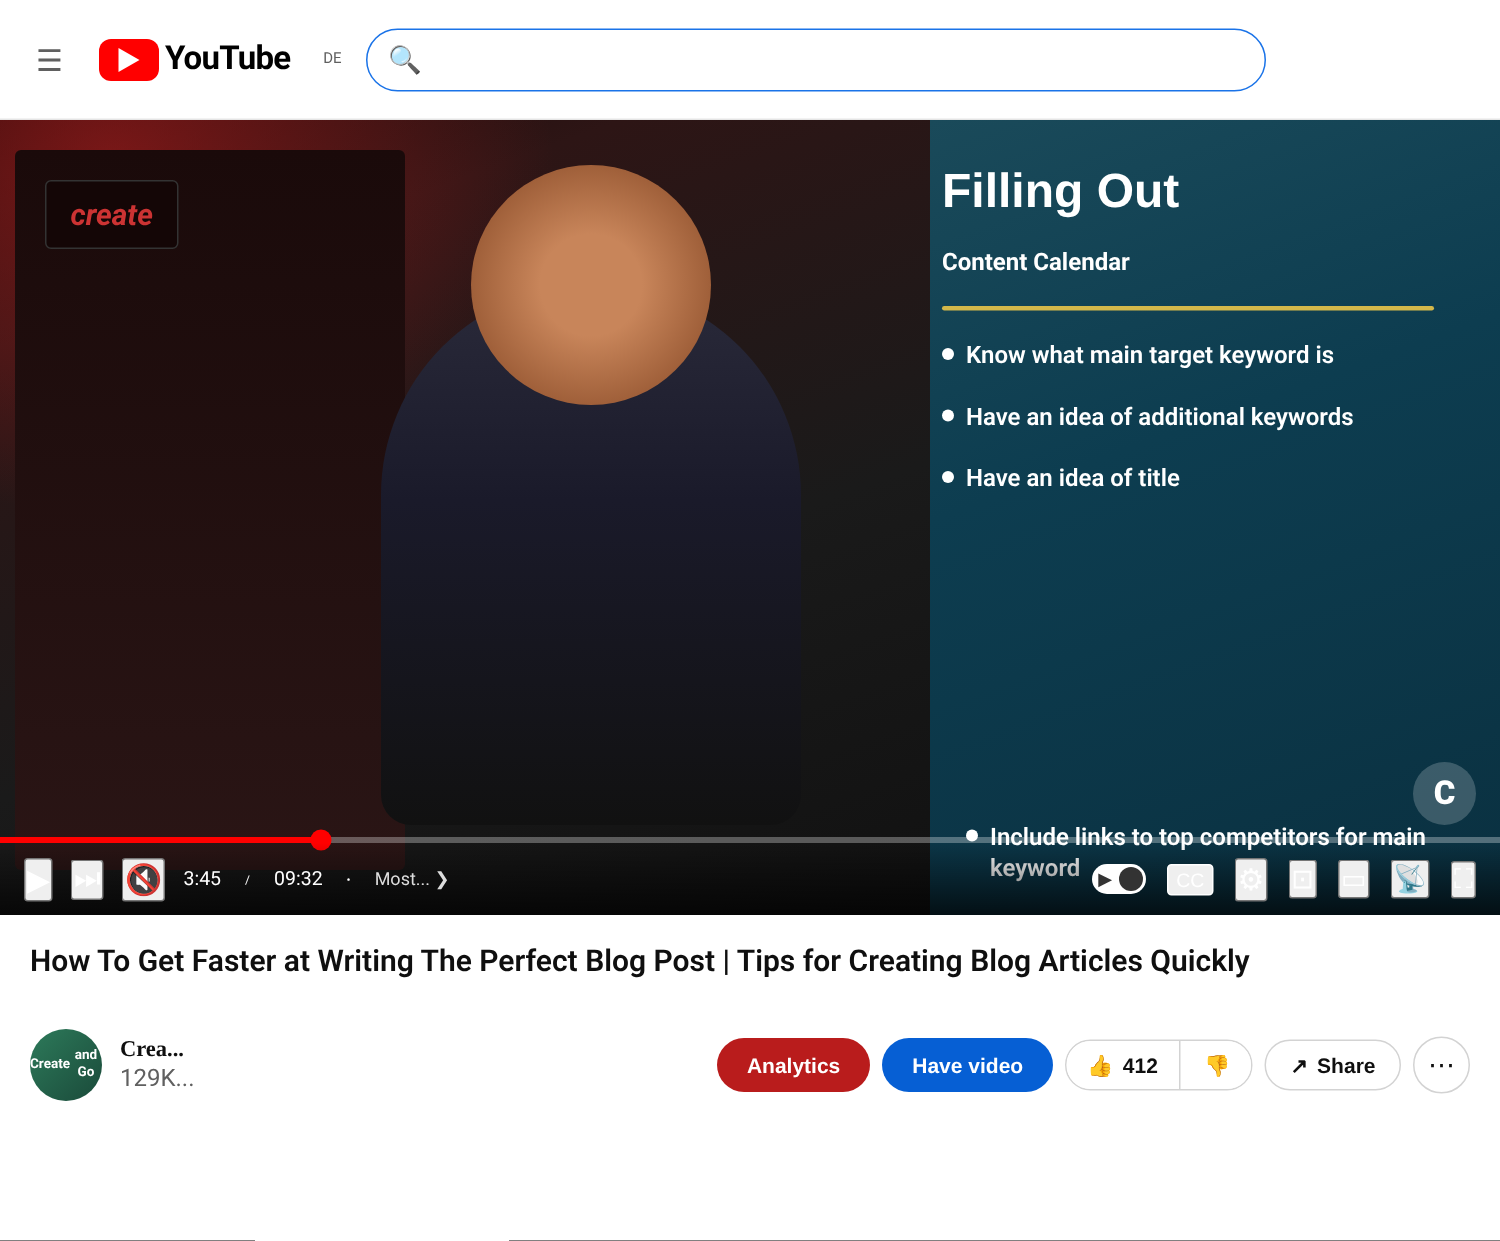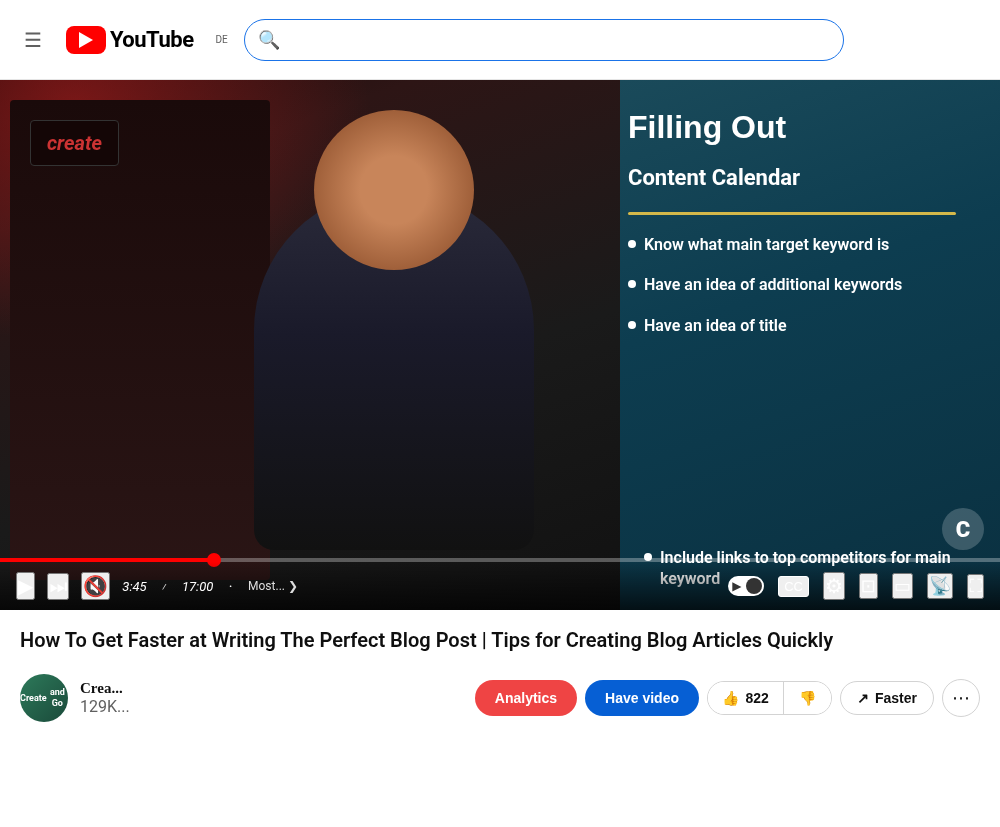--- a/index.html
+++ b/index.html
@@ -173,21 +173,21 @@
     }
     .info-title-main {
       color: #fff;
       font-size: 32px;
       font-weight: 900;
       line-height: 1.1;
       font-family: Arial Black, Arial, sans-serif;
     }
     .info-title-sub {
       color: #fff;
-      font-size: 22px;
+      font-size: 16px;
       font-weight: 700;
       line-height: 1.2;
     }
     .info-divider {
       height: 3px;
       background: #d4b84a;
       border-radius: 2px;
       width: 90%;
     }
     .info-bullet {
@@ -276,21 +276,20 @@
       cursor: pointer;
       font-size: 20px;
       color: #fff;
       display: flex;
       align-items: center;
     }
     .ctrl-time {
       font-size: 13px;
       color: #fff;
       white-space: nowrap;
-      font-style: italic;
     }
     .ctrl-dot { font-size: 8px; margin: 0 4px; }
     .ctrl-playlist {
       font-size: 12px;
       color: #ddd;
       display: flex;
       align-items: center;
       gap: 3px;
       justify-content: center;
     }
@@ -332,21 +331,21 @@
 
     
     .video-info {
       padding: 16px 20px 0;
     }
     .video-title {
       font-size: 20px;
       font-weight: 600;
       color: #0f0f0f;
       line-height: 1.4;
-      margin-bottom: 20px;
+      margin-bottom: 32px;
     }
     .channel-row {
       display: flex;
       align-items: center;
       gap: 12px;
     }
     .channel-avatar {
       width: 48px;
       height: 48px;
       border-radius: 50%;
@@ -371,21 +370,21 @@
       font-size: 16px;
       color: #606060;
     }
     .action-buttons {
       display: flex;
       align-items: center;
       gap: 8px;
       margin-left: auto;
     }
     .btn-analytics {
-      background: #ef4444;
+      background: #b91c1c;
       color: #fff;
       border: none;
       border-radius: 20px;
       padding: 10px 20px;
       font-size: 14px;
       font-weight: 600;
       cursor: pointer;
     }
     .btn-edit {
       background: #065fd4;
@@ -505,21 +504,21 @@
     <div class="progress-fill"></div>
     <div class="progress-dot"></div>
   </div>
 
   <div class="controls">
     <button class="ctrl-btn">▶</button>
     <button class="ctrl-btn">⏭</button>
     <button class="ctrl-btn">🔇</button>
     <span class="ctrl-time">3:45</span>
     <span class="ctrl-time ctrl-dot"> / </span>
-    <span class="ctrl-time">17:00</span>
+    <span class="ctrl-time">09:32</span>
     <span class="ctrl-dot">•</span>
     <div class="ctrl-playlist">
       <span>Most...</span>
       <span>❯</span>
     </div>
     <span class="ctrl-spacer"></span>
     <div class="ctrl-right">
 
       <div class="autoplay-toggle">
         <span class="autoplay-play">▶</span>
@@ -545,28 +544,28 @@
     <div>
       <div class="channel-name">Crea...</div>
       <div class="channel-subs">129K...</div>
     </div>
     <div class="action-buttons">
       <button class="btn-analytics">Analytics</button>
       <button class="btn-edit">Have video</button>
       <div class="like-section">
         <button class="like-btn">
           <span>👍</span>
-          <span>822</span>
+          <span>412</span>
         </button>
         <button class="dislike-btn">
           <span>👎</span>
         </button>
       </div>
       <button class="share-btn">
         <span>↗</span>
-        <span>Faster</span>
+        <span>Share</span>
       </button>
       <button class="more-btn">
         <span>⋯</span>
       </button>
     </div>
   </div>
 </div>
 
 </body></html>

